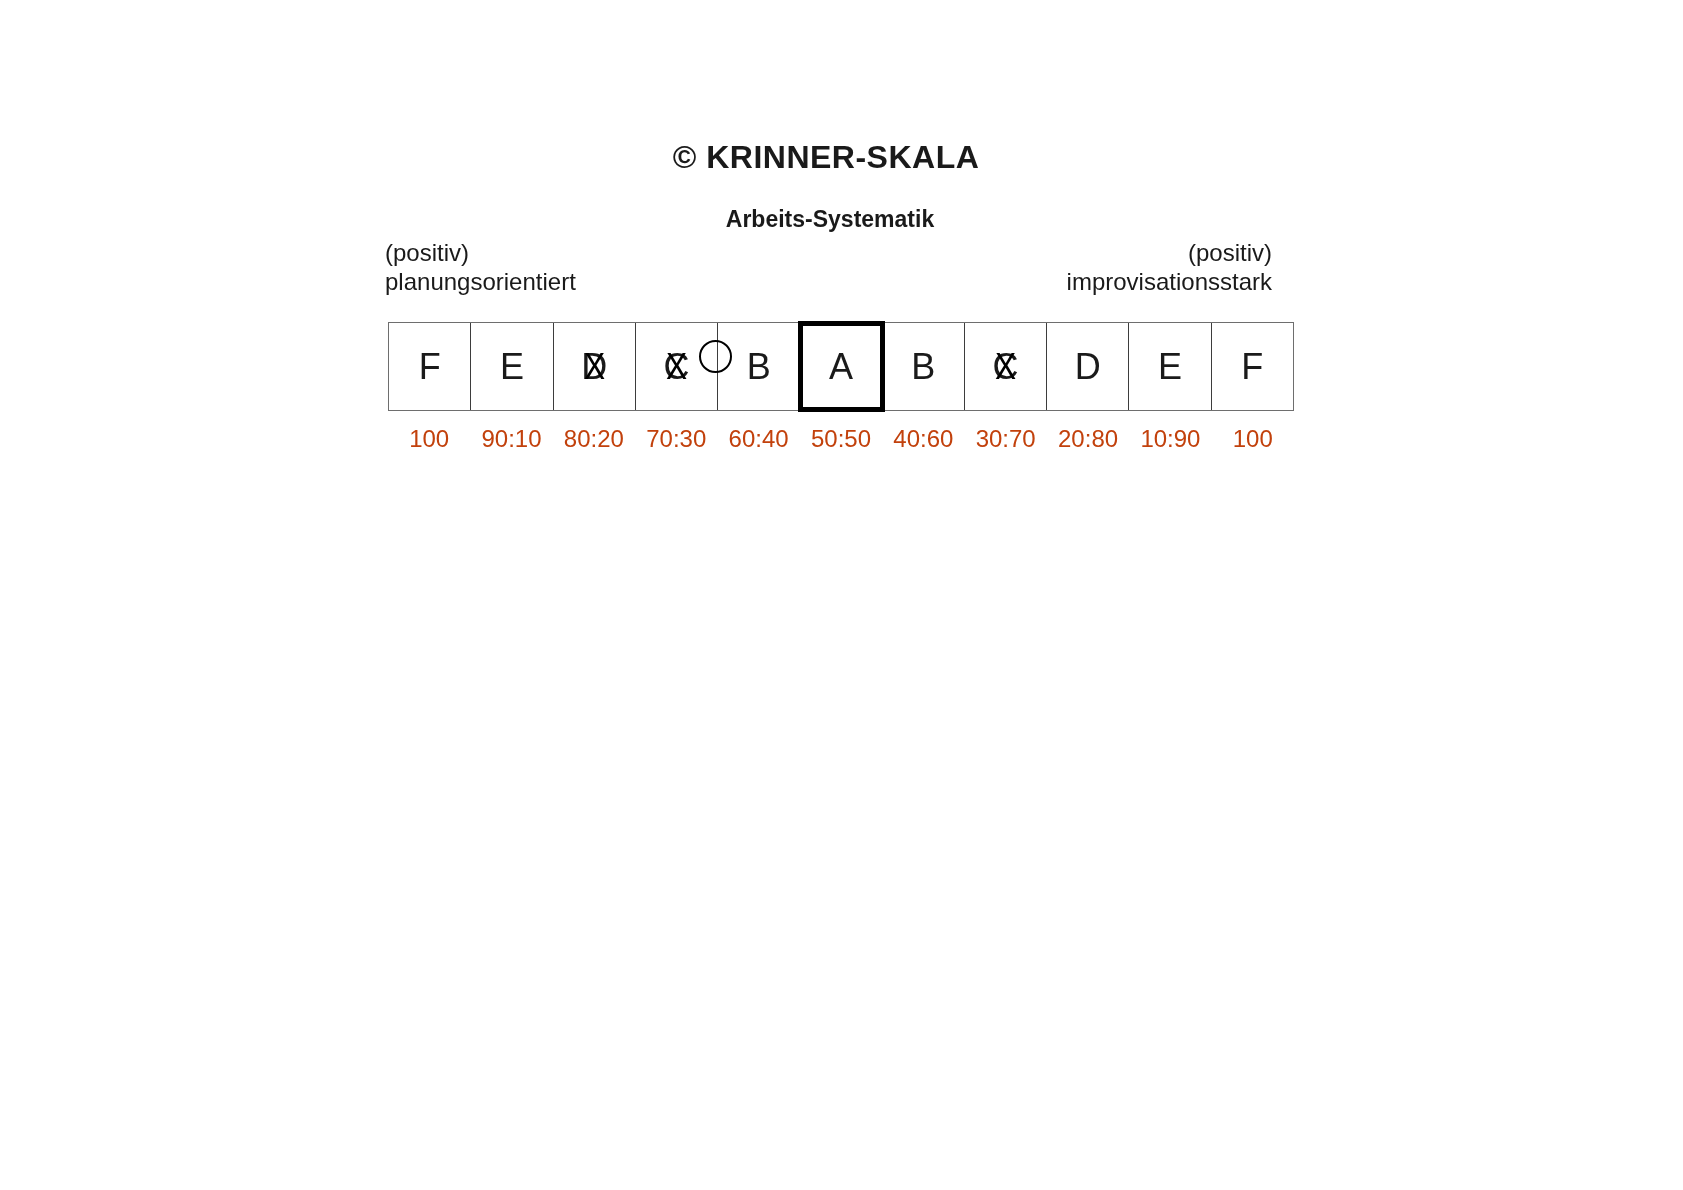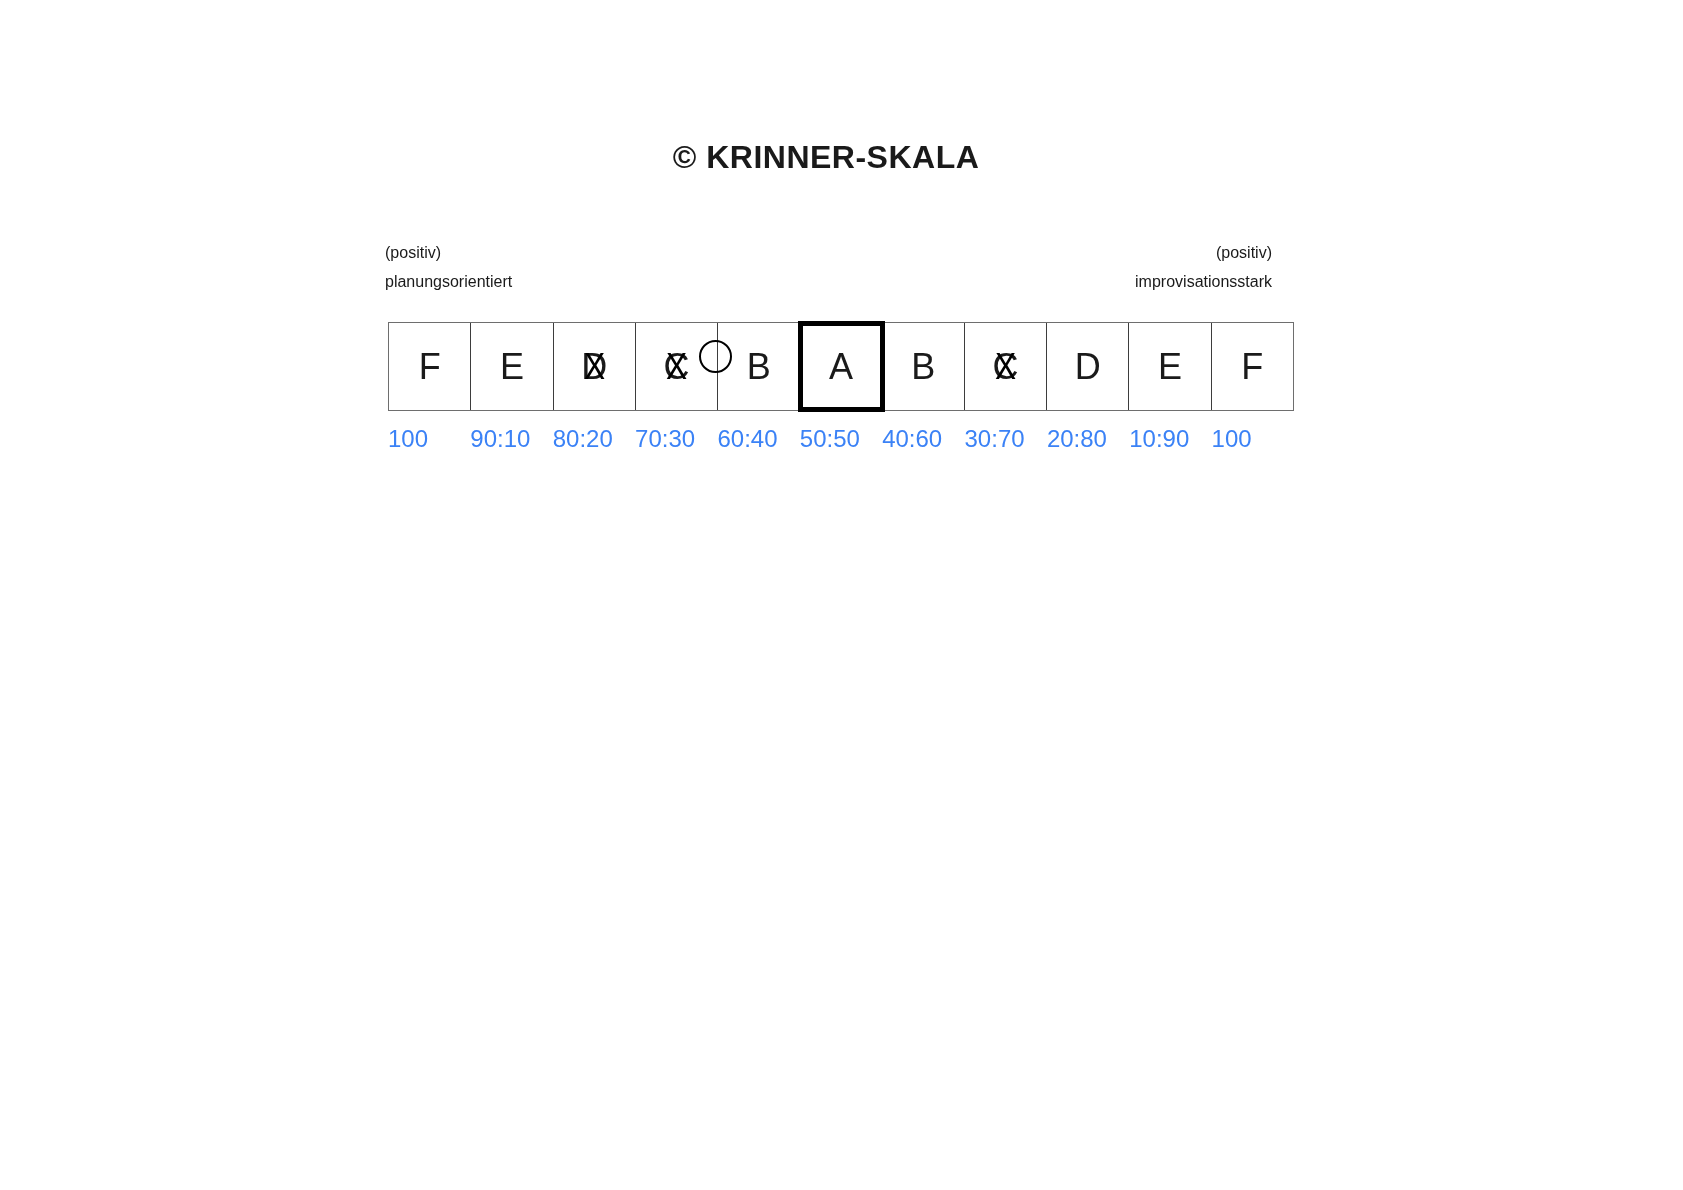--- a/index.html
+++ b/index.html
@@ -30,21 +30,21 @@
     left: 0; top: 206px;
     width: 1660px;
     text-align: center;
     font-size: 23px;
     font-weight: bold;
     line-height: 26px;
   }
   .pole {
     position: absolute;
     top: 238px;
-    font-size: 16px;
+    font-size: 24px;
     line-height: 29px;
   }
   .pole-left  { left: 385px; text-align: left; }
   .pole-right { right: 411px; text-align: right; }
 
   .scale-row {
     position: absolute;
     left: 388px; top: 322px;
     width: 906px; height: 89px;
     display: flex;
@@ -94,32 +94,33 @@
   .ratio-row, .version-row {
     position: absolute;
     left: 388px;
     width: 906px;
     display: flex;
   }
   .ratio-row { top: 425px; }
   .version-row { top: 459px; }
   .ratio-cell, .version-cell {
     flex: 1;
-    text-align: left;
+    text-align: center;
     font-size: 24px;
     line-height: 28px;
-    color: #3b82f6;
+    color: #c2410c;
   }
 </style>
 </head>
 <body>
 
 <div class="page">
 
   <div class="title">© KRINNER-SKALA</div>
+  <div class="subtitle">Arbeits-Systematik</div>
 
   <div class="pole pole-left">
     <div>(positiv)</div>
     <div>planungsorientiert</div>
   </div>
 
   <div class="pole pole-right">
     <div>(positiv)</div>
     <div>improvisationsstark</div>
   </div>

